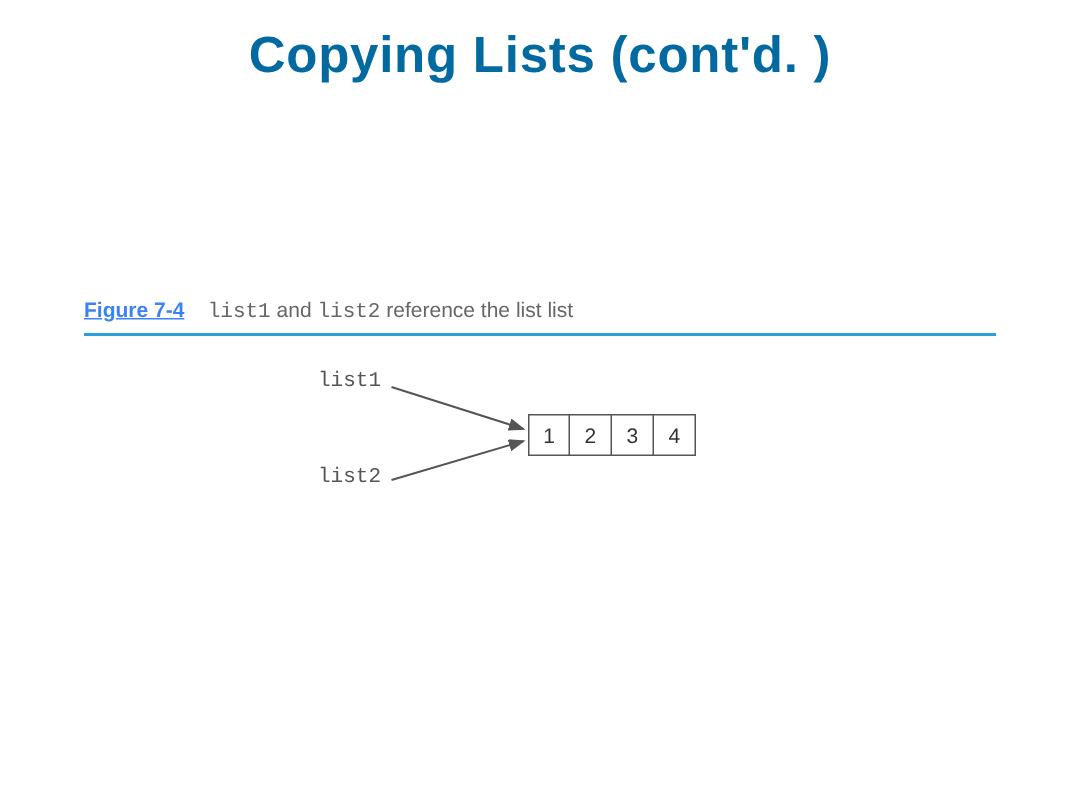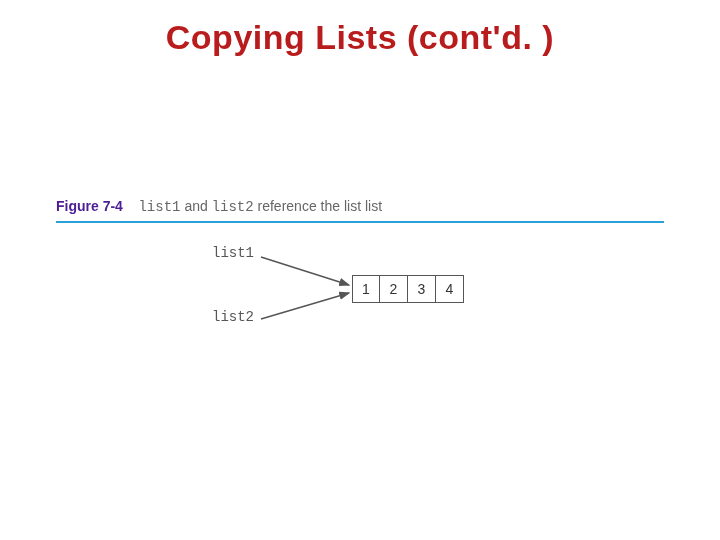--- a/index.html
+++ b/index.html
@@ -18,38 +18,39 @@
     box-sizing: border-box;
   }
   .title {
     position: absolute;
     top: 18px;
     left: 0;
     width: 100%;
     text-align: center;
     font-size: 34px;
     font-weight: 700;
-    color: #b91c1c;
+    color: #0369a1;
     letter-spacing: 0.5px;
   }
 
   .figure-block {
     position: absolute;
     top: 198px;
     left: 56px;
     width: 608px;
   }
   .fig-caption {
     font-size: 14px;
     color: #666;
   }
   .fig-caption .fig-label {
-    color: #4c1d95;
+    color: #3b82f6;
     font-weight: 700;
     font-family: Arial, Helvetica, sans-serif;
+    text-decoration: underline;
   }
   .fig-caption .code {
     font-family: "Courier New", Courier, monospace;
     color: #666;
   }
   .hr {
     margin-top: 6px;
     border: none;
     border-top: 2px solid #2aa0d8;
     height: 0;

